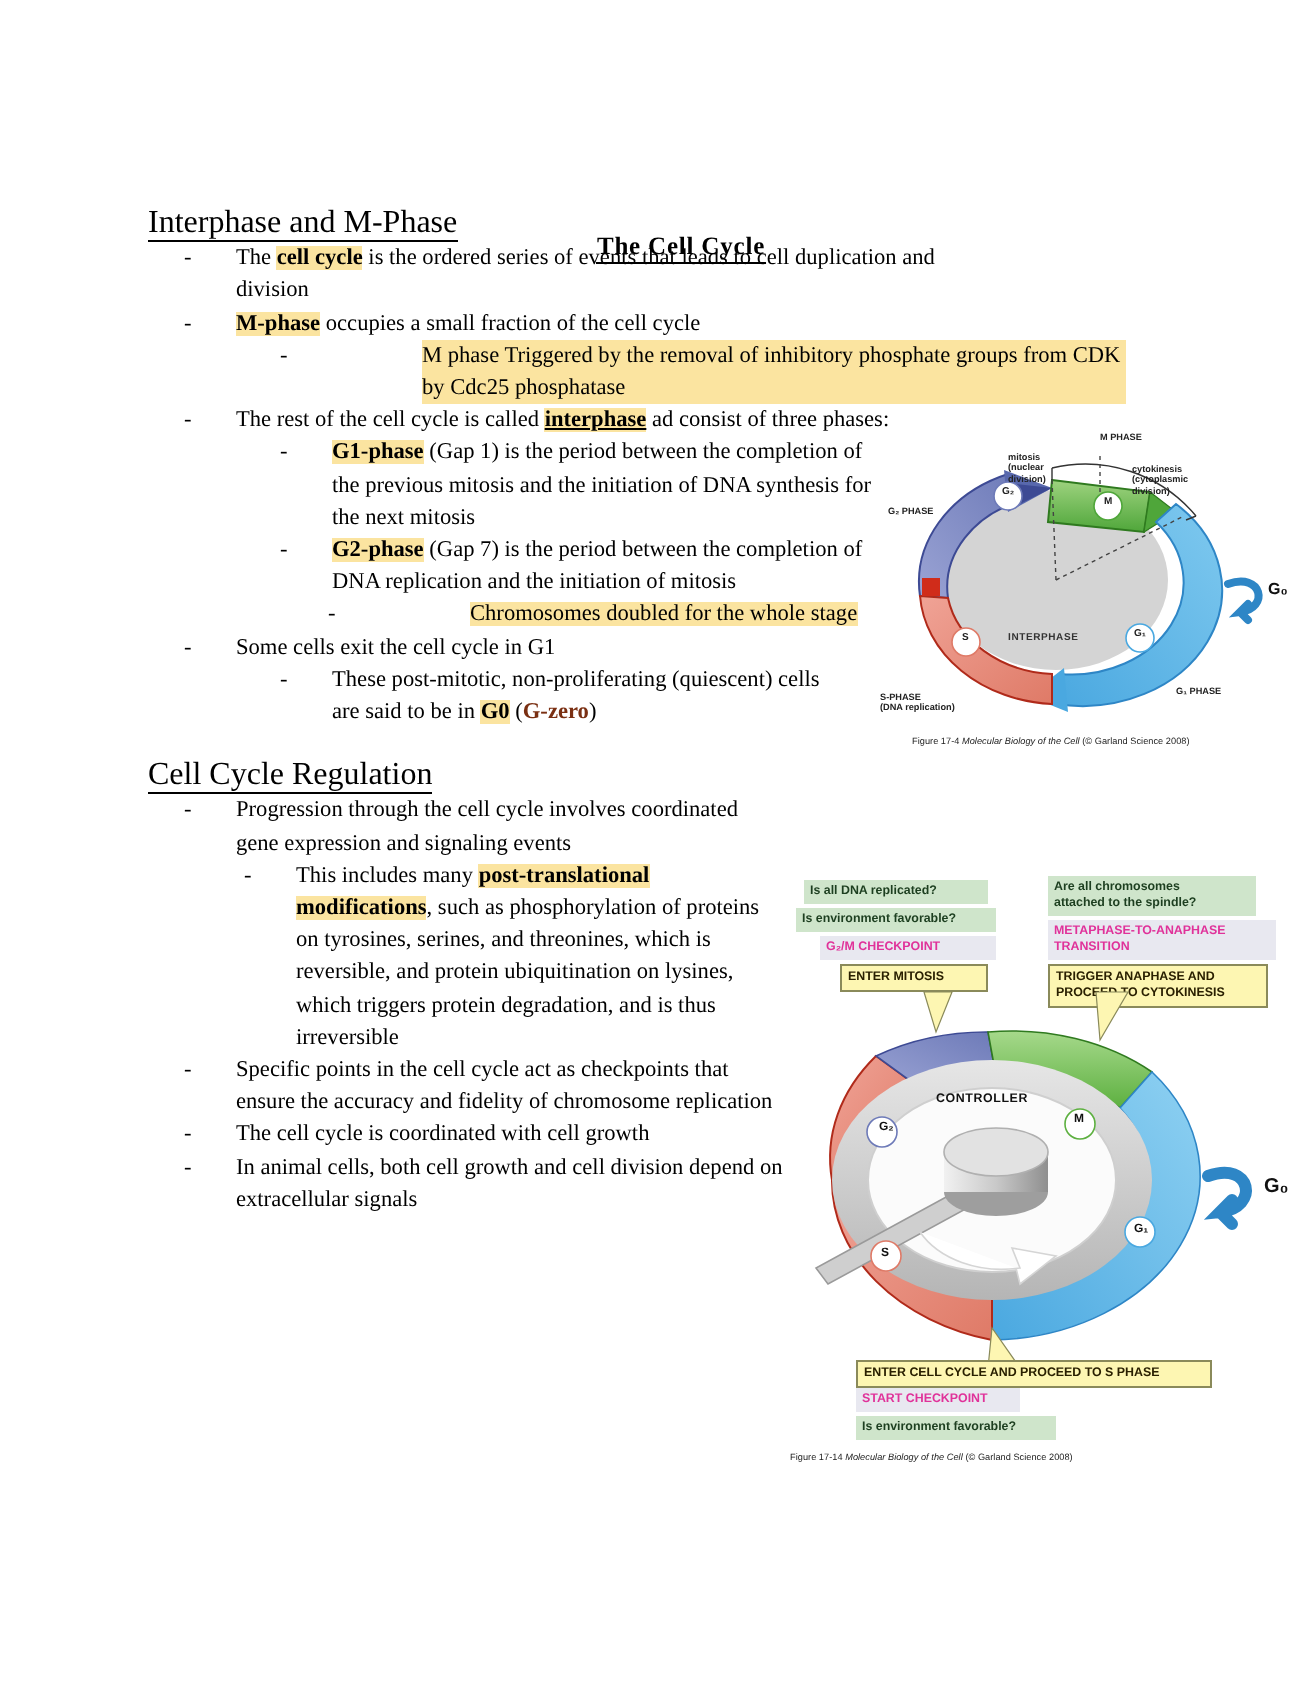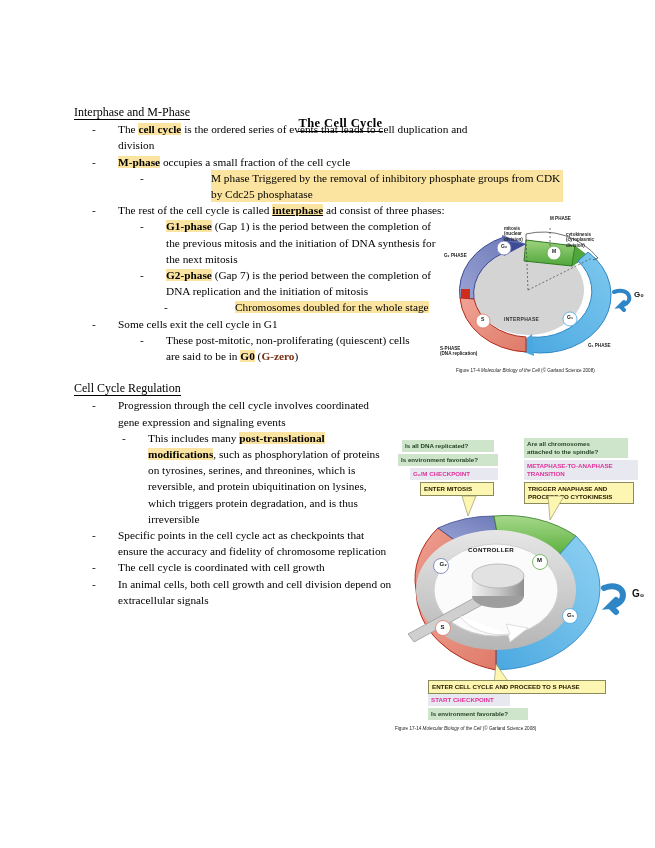--- a/index.html
+++ b/index.html
@@ -40,21 +40,21 @@
   
   .body-text {
     position: absolute;
     left: 74px;
     top: 104px;
     width: 420px;
     font-size: 11.3px;
     line-height: 16.2px;
   }
   .section-head {
-    font-size: 12px;
+    font-size: 16px;
     margin: 0 0 1px 0;
   }
   .section-head span { border-bottom: 1px solid #000; }
   ul.lv1, ul.lv2, ul.lv3 {
     list-style: none;
     margin: 0;
     padding: 0;
   }
   ul.lv1 { padding-left: 18px; }
   ul.lv2 { padding-left: 48px; }

